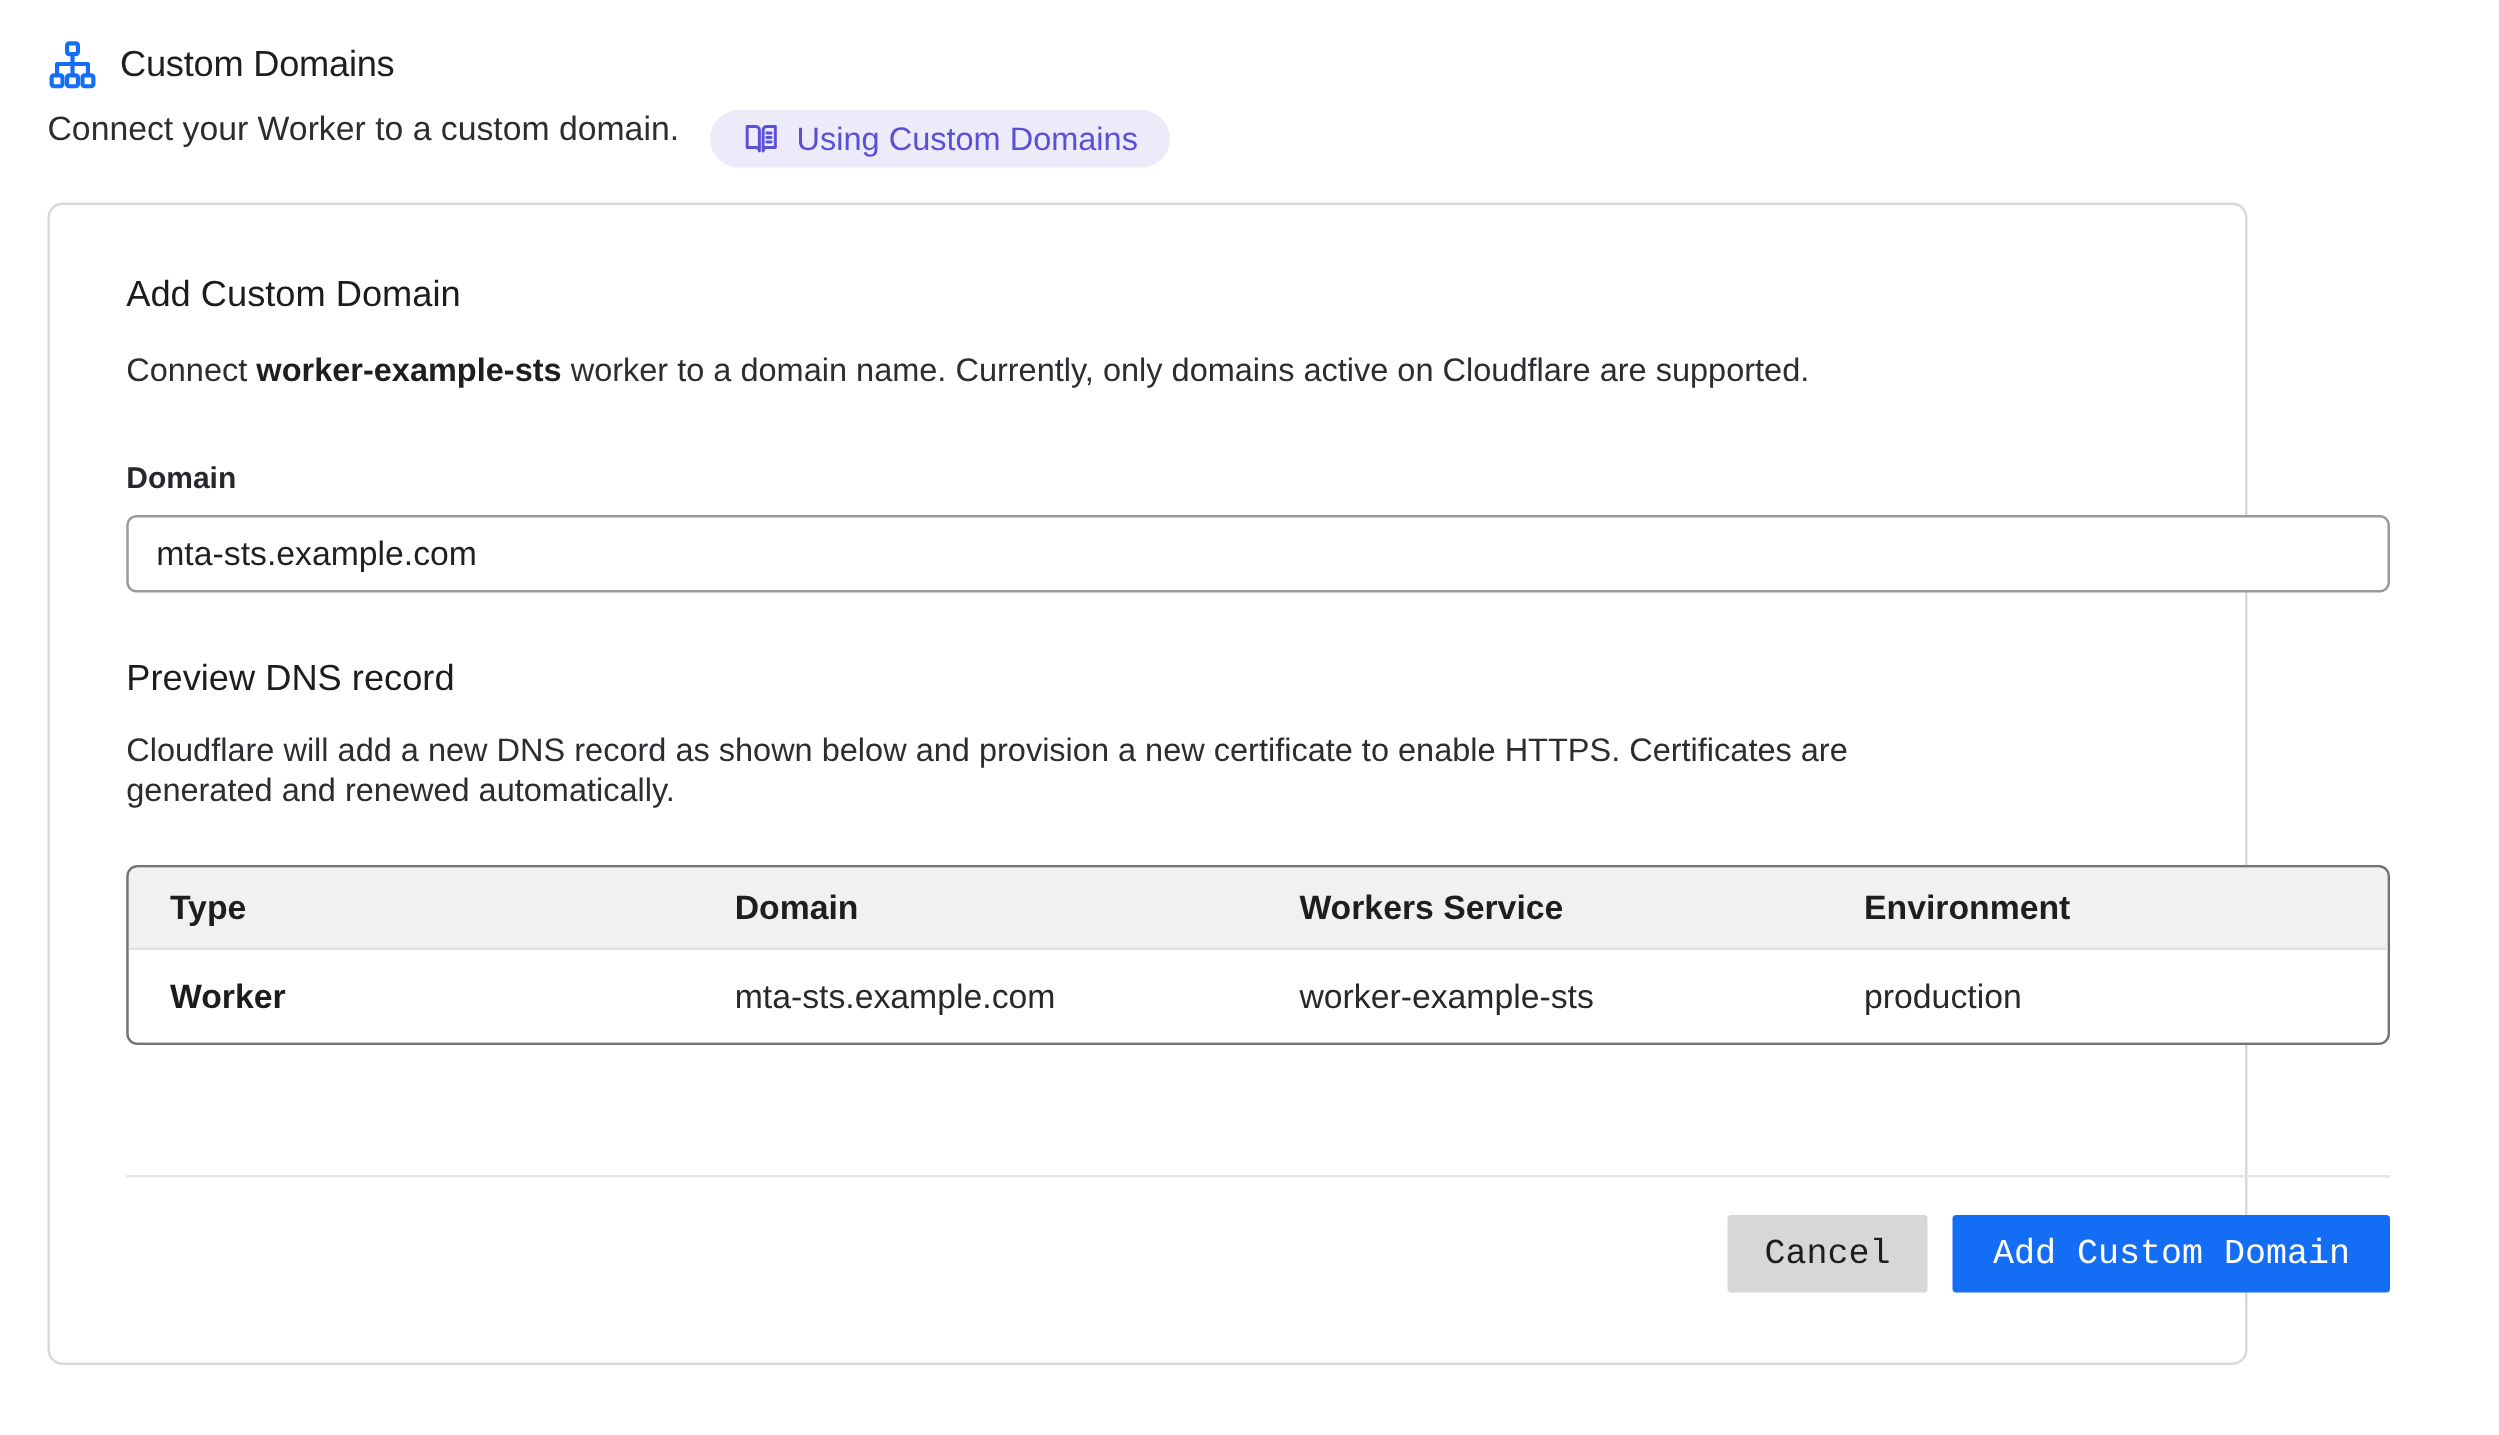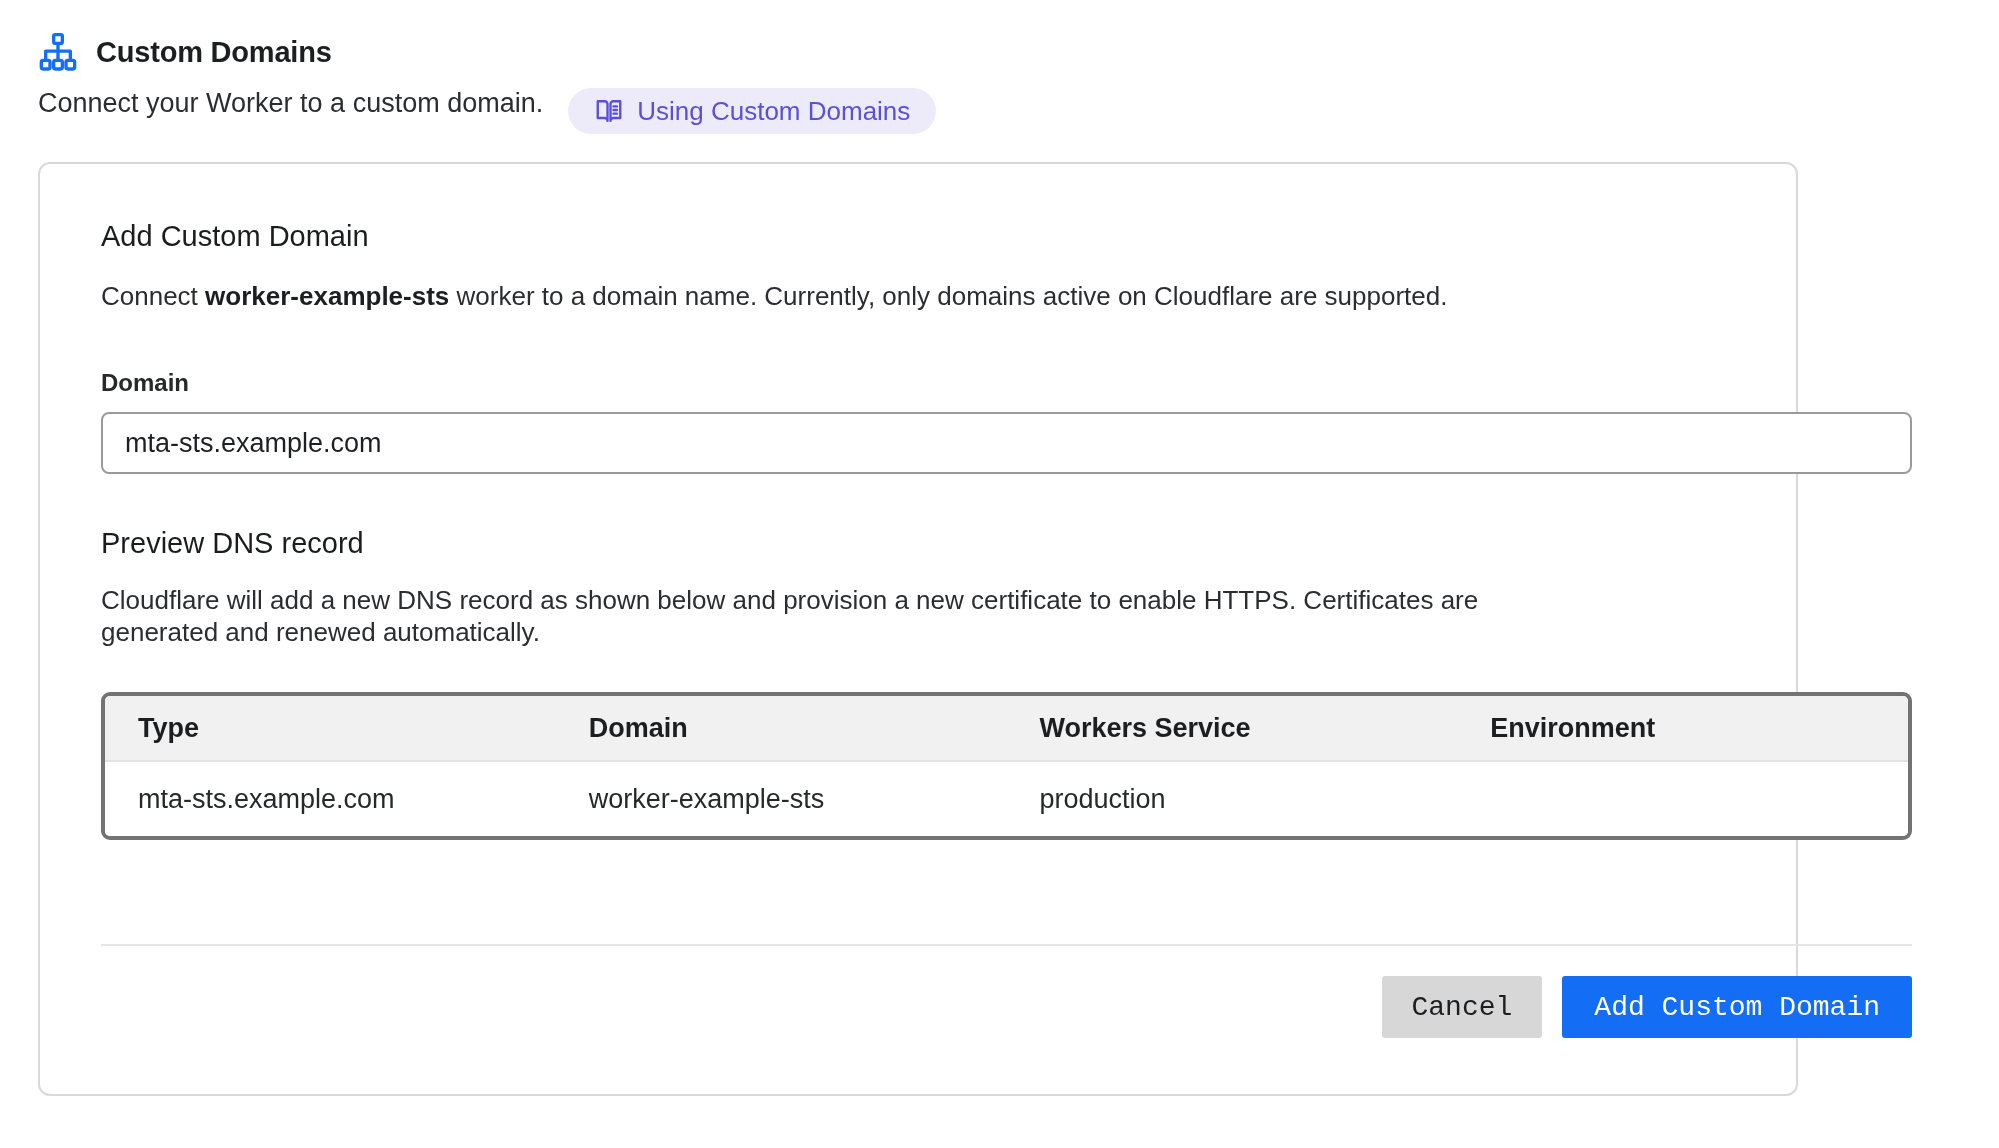--- a/index.html
+++ b/index.html
@@ -3,21 +3,21 @@
 <meta charset="utf-8">
 <style>
   * { margin:0; padding:0; box-sizing:border-box; }
   html,body { width:1999px; height:1148px; background:#ffffff; overflow:hidden;
     font-family:"Liberation Sans","DejaVu Sans",sans-serif; color:#1d1e20; }
   body { padding:30px 38px 0 38px; }
 
   
   .title-row { display:flex; align-items:center; gap:18px; height:44px; }
   .title-icon { width:40px; height:40px; display:flex; align-items:center; justify-content:center; }
-  .page-title { font-size:29px; font-weight:700; letter-spacing:-0.2px; color:#1d1e20; }
+  .page-title { font-size:29px; font-weight:400; letter-spacing:-0.2px; color:#1d1e20; }
 
   .subtitle-row { display:flex; align-items:flex-start; gap:25px; margin-top:14px; height:48px; }
   .page-subtitle { font-size:27px; color:#2b2d30; }
   .doc-badge { display:inline-flex; align-items:center; gap:13px; height:46px;
     padding:0 26px; border-radius:23px; background:#edeafa; cursor:pointer; }
   .doc-badge .badge-label { font-size:26px; font-weight:500; color:#5a50d8; }
 
   
   .card { margin-top:26px; width:1760px; border:2px solid #d9d9d9; border-radius:12px;
     background:#ffffff; padding:54px 60px 56px 61px; }
@@ -29,21 +29,21 @@
 
   .field-label { margin-top:52px; font-size:24px; font-weight:600; line-height:30px; color:#26282b; }
   .domain-input { margin-top:14px; display:block; width:1811px; height:62px;
     border:2px solid #989a9d; border-radius:8px; padding:0 22px;
     font-family:inherit; font-size:27px; color:#1f2023; background:#fff; outline:none; }
 
   .preview-title { margin-top:50px; font-size:29px; font-weight:500; line-height:38px; color:#1b1c1e; }
   .preview-desc { margin-top:22px; max-width:1470px; font-size:26px; line-height:32px; color:#2b2d30; }
 
   
-  .dns-table { margin-top:44px; width:1811px; border:4px solid #737373; border-radius:9px;
+  .dns-table { margin-top:44px; width:1811px; border:2px solid #737373; border-radius:9px;
     overflow:hidden; }
   .t-head { display:flex; background:#f1f1f2; border-bottom:2px solid #e2e2e2; height:66px; align-items:center; }
   .t-row  { display:flex; background:#ffffff; height:74px; align-items:center; }
   .t-cell { width:25%; padding-left:33px; font-size:27px; color:#26282b;
     white-space:nowrap; overflow:hidden; }
   .t-head .t-cell { font-weight:600; color:#1d1e20; }
   .t-row .cell-type { font-weight:700; color:#1b1c1e; }
 
   
   .footer-divider { margin-top:104px; border-top:2px solid #e5e5e5; width:1811px; }
@@ -96,20 +96,21 @@
   <p class="preview-desc">Cloudflare will add a new DNS record as shown below and provision a new certificate to enable HTTPS. Certificates are generated and renewed automatically.</p>
 
   <div class="dns-table">
     <div class="t-head">
       <div class="t-cell">Type</div>
       <div class="t-cell">Domain</div>
       <div class="t-cell">Workers Service</div>
       <div class="t-cell">Environment</div>
     </div>
     <div class="t-row">
+      <div class="t-cell cell-type">Worker</div>
       <div class="t-cell">mta-sts.example.com</div>
       <div class="t-cell">worker-example-sts</div>
       <div class="t-cell">production</div>
     </div>
   </div>
 
   <div class="footer-divider"></div>
 
   <div class="actions">
     <button class="btn btn-cancel">Cancel</button>

